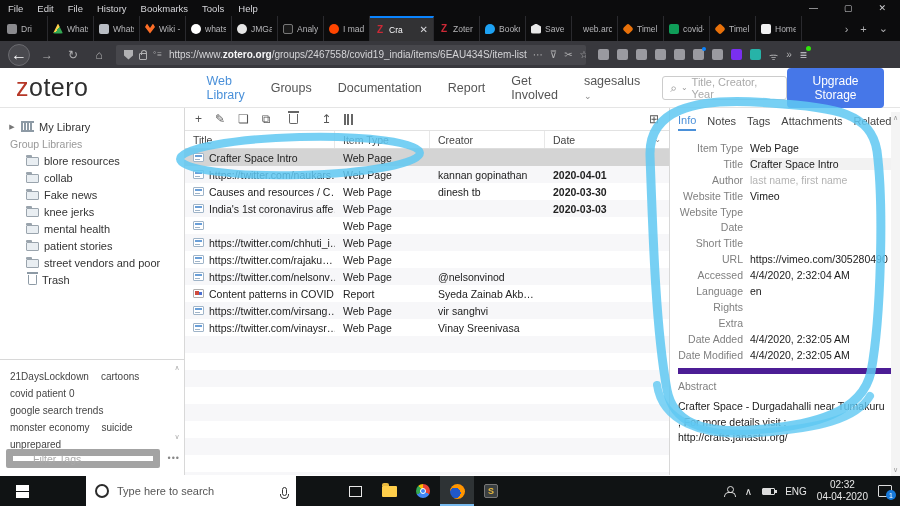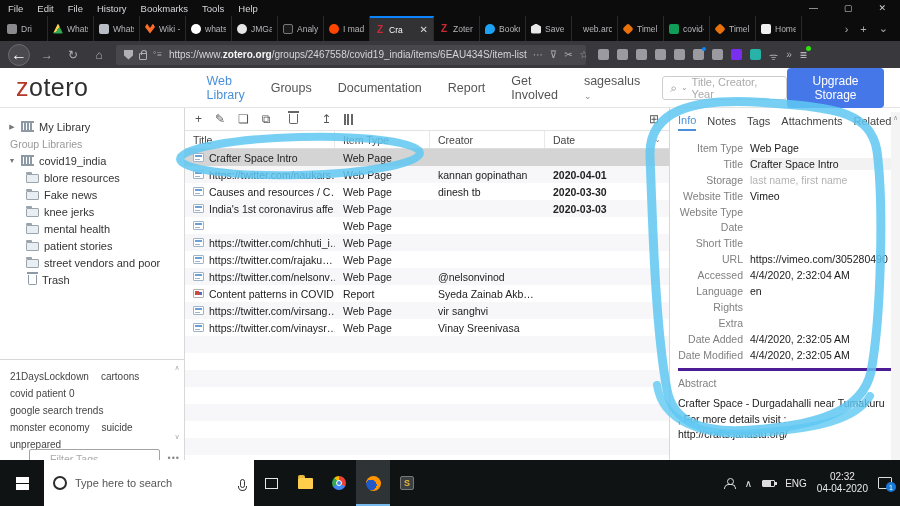--- a/index.html
+++ b/index.html
@@ -85,21 +85,21 @@
   .srow[data-type="folder"] .s-icon { border:1px solid #9aa4ad; border-radius:1px; background:#e9eef2; height:9px; margin-top:2px; }
   .srow[data-type="folder"] .s-icon::before { content:""; position:absolute; top:-3px; left:-1px; width:6px; height:2px; background:#9aa4ad; border-radius:1px 1px 0 0; }
   .srow[data-type="trash"] .s-icon { width:9px; height:10px; border:1px solid #8d9aa5; border-top:none; border-radius:0 0 2px 2px; margin-left:2px; }
   .srow[data-type="trash"] .s-icon::before { content:""; position:absolute; top:-3px; left:-2px; right:-2px; height:2px; background:#8d9aa5; }
 
   .tagbox { height:116px; border-top:1px solid #d8d8d8; position:relative; padding:8px 14px 0 10px; }
   .tagcloud { font-size:10px; color:#444; line-height:17px; }
   .tagcloud span { margin-right:12px; display:inline-block; }
   .tag-scroll { position:absolute; right:2px; top:4px; bottom:34px; width:10px; display:flex; flex-direction:column; justify-content:space-between; align-items:center; color:#aaa; font-size:7px; }
   .filter-row { position:absolute; left:6px; right:24px; bottom:7px; height:19px; display:flex; }
-  .filter-input { flex:1; border:1px solid #a3a3a3; border-radius:2px; font-size:10.5px; color:#aaa; display:flex; align-items:center; padding:0 20px; background:#fff;margin-left:23px; }
+  .filter-input { flex:1; border:7px solid #a3a3a3; border-radius:2px; font-size:10.5px; color:#aaa; display:flex; align-items:center; padding:0 20px; background:#fff; }
   .filter-more { position:absolute; right:-20px; top:4px; font-size:9px; color:#888; letter-spacing:1px; }
 
   .itemarea { flex:1; display:flex; flex-direction:column; border-right:1px solid #d8d8d8; min-width:0; }
   .item-toolbar { height:23px; border-bottom:1px solid #e2e2e2; display:flex; align-items:center; gap:13px; padding:0 10px; color:#555; }
   .ticon { font-size:12px; line-height:1; color:#555; }
   .ticon[data-icon="trash"] { width:9px; height:10px; border:1px solid #666; border-top:none; border-radius:0 0 2px 2px; position:relative; margin-left:6px; }
   .ticon[data-icon="trash"]::before { content:""; position:absolute; top:-3px; left:-2px; right:-2px; height:2px; background:#666; }
   .ticon[data-icon="export"] { margin-left:10px; }
   .ticon[data-icon="cite"] { width:11px; height:11px; background:linear-gradient(90deg,#666 0 2px,transparent 2px 3.5px,#666 3.5px 5.5px,transparent 5.5px 7px,#666 7px 9px,transparent 9px); }
   .ticon[data-icon="columns"] { margin-left:auto; }
@@ -130,28 +130,28 @@
   .infopanel { width:230px; flex:none; padding:4px 0 0 8px; position:relative; }
   .ipanel-tabs { display:flex; gap:11px; font-size:11px; color:#444; height:20px; align-items:center; }
   .ipanel-tabs .ptab { padding-bottom:3px; white-space:nowrap; }
   .ipanel-tabs .ptab.active { color:var(--link,#4a90d9); border-bottom:2px solid var(--link,#4a90d9); }
   .ifields { margin-top:8px; }
   .ifield { display:flex; height:15.9px; align-items:center; font-size:10.5px; }
   .ifield .ilabel { width:72px; flex:none; text-align:right; color:#7f7f7f; padding-right:7px; }
   .ifield .ivalue { color:#1a1a1a; white-space:nowrap; overflow:hidden; flex:1; }
   .ifield.hl .ivalue { background:#f2f2f2; }
   .ifield .ph { color:#b3b3b3; }
-  .abstract { border-top:3px solid #4c1d95; margin-top:6px; padding-top:6px; padding-right:14px; }
+  .abstract { border-top:6px solid #4c1d95; margin-top:6px; padding-top:6px; padding-right:14px; }
   .abstract .alabel { font-size:10.5px; color:#7f7f7f; }
   .abstract .atext { font-size:10.5px; color:#1a1a1a; margin-top:7px; line-height:1.45; }
 
   .page-scrollbar { position:absolute; top:44px; bottom:0; right:0; width:9px; background:#f4f4f4; display:flex; flex-direction:column; justify-content:space-between; align-items:center; color:#999; font-size:7px; padding:2px 0; }
 
   
-  .taskbar { position:absolute; left:0; right:0; bottom:0; height:46px; background:#101314; display:flex; align-items:stretch; color:#fff; z-index:60; }
+  .taskbar { position:absolute; left:0; right:0; bottom:0; height:30px; background:#101314; display:flex; align-items:stretch; color:#fff; z-index:60;gap:42px; }
   .start-btn { width:44px; display:flex; align-items:center; justify-content:center; }
   .start-glyph { width:13px; height:13px; background:linear-gradient(90deg,#fff 0 6px,transparent 6px 7px,#fff 7px 13px),linear-gradient(0deg,transparent 0,transparent 0); -webkit-mask:linear-gradient(0deg,#000 0 6px,transparent 6px 7px,#000 7px 13px); mask:linear-gradient(0deg,#000 0 6px,transparent 6px 7px,#000 7px 13px); }
   .task-search { width:210px; background:#fff; color:#555; display:flex; align-items:center; gap:8px; padding:0 9px; font-size:11px; }
   .cortana-ring { width:14px; height:14px; border:2px solid #2b2b2b; border-radius:50%; flex:none; }
   .mic-icon { margin-left:auto; width:5px; height:9px; border:1px solid #333; border-radius:3px; position:relative; flex:none; }
   .mic-icon::after { content:""; position:absolute; left:-3px; right:-3px; bottom:-4px; height:4px; border:1px solid #333; border-top:none; border-radius:0 0 5px 5px; }
   .task-icons { display:flex; align-items:stretch; }
   .tk { width:34px; display:flex; align-items:center; justify-content:center; }
   .tk.active { background:#2e3335; box-shadow:inset 0 -2px 0 #76b9ed; }
   .taskview-icon { width:13px; height:11px; border:1px solid #e8e8e8; position:relative; background:transparent; }
@@ -370,32 +370,32 @@
               <span class="caret">▶</span>
               <span class="s-icon"></span>
               <span class="s-label">My Library</span>
             </div>
 
             <div class="srow" data-type="header">
 
               <span class="s-label">Group Libraries</span>
             </div>
 
-            <div class="srow" data-type="library">
-              <span class="caret">▼</span>
-              <span class="s-icon"></span>
-              <span class="s-label">covid19_india</span>
-            </div>
 
             <div class="srow" data-type="folder">
 
               <span class="s-icon"></span>
               <span class="s-label">blore resources</span>
             </div>
 
+            <div class="srow" data-type="folder">
+
+              <span class="s-icon"></span>
+              <span class="s-label">collab</span>
+            </div>
 
             <div class="srow" data-type="folder">
 
               <span class="s-icon"></span>
               <span class="s-label">Fake news</span>
             </div>
 
             <div class="srow" data-type="folder">
 
               <span class="s-icon"></span>
@@ -594,21 +594,21 @@
               <span class="ilabel">Item Type</span>
               <span class="ivalue"><span>Web Page</span><span class="ph"></span></span>
             </div>
 
             <div class="ifield hl">
               <span class="ilabel">Title</span>
               <span class="ivalue"><span>Crafter Space Intro</span><span class="ph"></span></span>
             </div>
 
             <div class="ifield">
-              <span class="ilabel">Storage</span>
+              <span class="ilabel">Author</span>
               <span class="ivalue"><span></span><span class="ph">last name, first name</span></span>
             </div>
 
             <div class="ifield">
               <span class="ilabel">Website Title</span>
               <span class="ivalue"><span>Vimeo</span><span class="ph"></span></span>
             </div>
 
             <div class="ifield">
               <span class="ilabel">Website Type</span>

